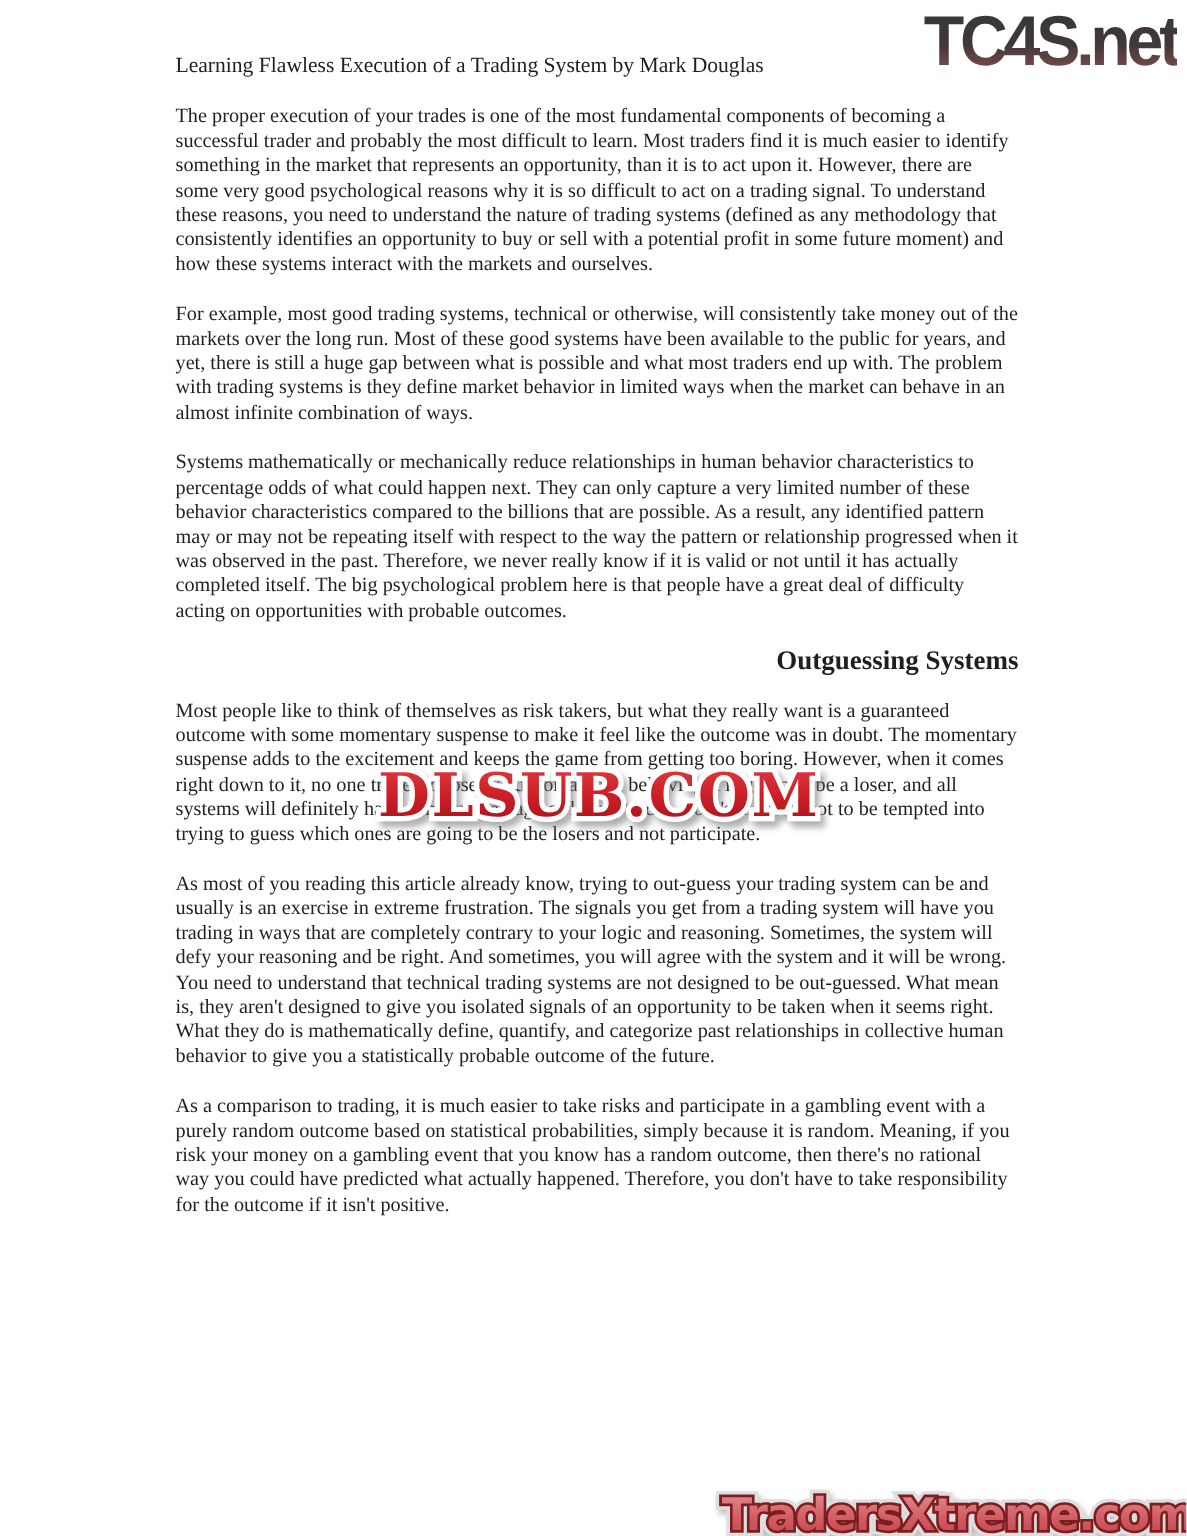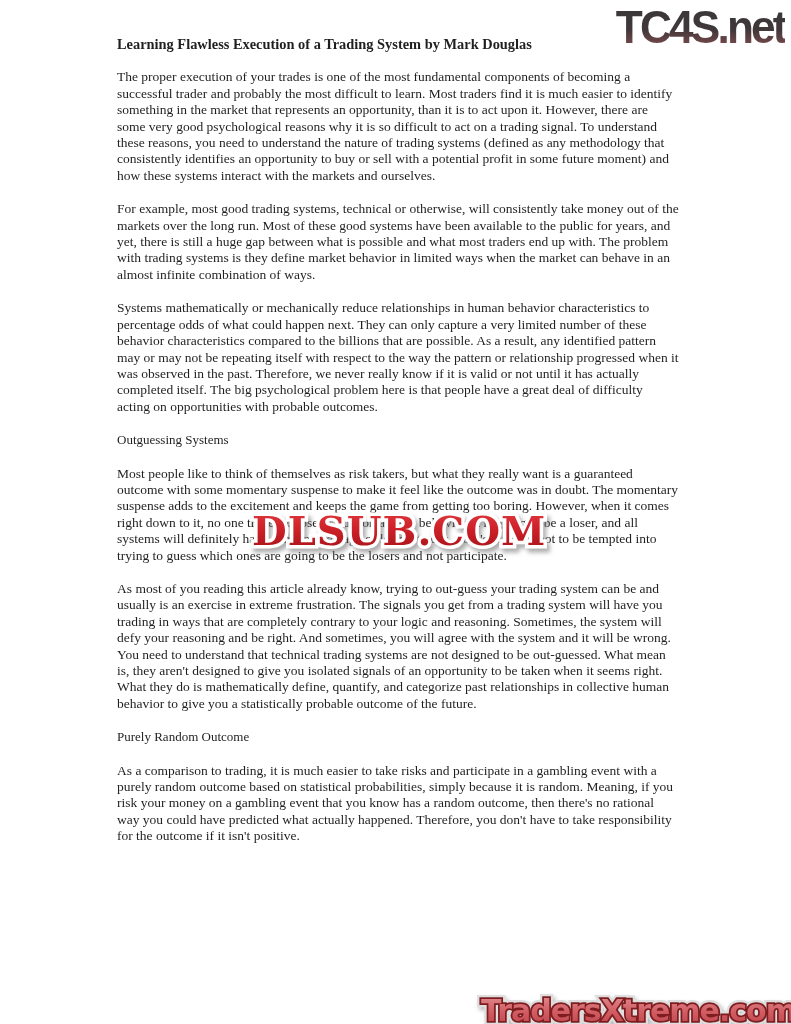--- a/index.html
+++ b/index.html
@@ -46,31 +46,32 @@
     left: 117px;
     top: 36px;
     width: 562px;
     color: #1f1f1f;
     font-size: 13.5px;
     line-height: 16.4px;
     text-align: left;
   }
   .content .title {
     font-size: 14.4px;
-    font-weight: bold;
+    font-weight: normal;
     margin: 0 0 17px 0;
   }
   .content p {
     margin: 0 0 17px 0;
     font-family: Liberation Serif, serif;
   }
   .content h2 {
-    font-size: 13px;
-    font-weight: normal;
+    font-size: 18px;
+    font-weight: bold;
     margin: 0 0 17px 0;
+    text-align: right;
   }
 
   
   .watermark-center {
     position: absolute;
     left: 252px;
     top: 492px;
     height: 50px;
     font-family: "DejaVu Serif", serif;
     font-weight: bold;
@@ -151,21 +152,20 @@
     <p>For example, most good trading systems, technical or otherwise, will consistently take money out of the markets over the long run. Most of these good systems have been available to the public for years, and yet, there is still a huge gap between what is possible and what most traders end up with. The problem with trading systems is they define market behavior in limited ways when the market can behave in an almost infinite combination of ways.</p>
 
     <p>Systems mathematically or mechanically reduce relationships in human behavior characteristics to percentage odds of what could happen next. They can only capture a very limited number of these behavior characteristics compared to the billions that are possible. As a result, any identified pattern may or may not be repeating itself with respect to the way the pattern or relationship progressed when it was observed in the past. Therefore, we never really know if it is valid or not until it has actually completed itself. The big psychological problem here is that people have a great deal of difficulty acting on opportunities with probable outcomes.</p>
 
     <h2>Outguessing Systems</h2>
 
     <p>Most people like to think of themselves as risk takers, but what they really want is a guaranteed outcome with some momentary suspense to make it feel like the outcome was in doubt. The momentary suspense adds to the excitement and keeps the game from getting too boring. However, when it comes right down to it, no one trades to lose or puts on a trade believing it is going to be a loser, and all systems will definitely have some percentage of losing trades. So it's difficult not to be tempted into trying to guess which ones are going to be the losers and not participate.</p>
 
     <p>As most of you reading this article already know, trying to out-guess your trading system can be and usually is an exercise in extreme frustration. The signals you get from a trading system will have you trading in ways that are completely contrary to your logic and reasoning. Sometimes, the system will defy your reasoning and be right. And sometimes, you will agree with the system and it will be wrong. You need to understand that technical trading systems are not designed to be out-guessed. What mean is, they aren't designed to give you isolated signals of an opportunity to be taken when it seems right. What they do is mathematically define, quantify, and categorize past relationships in collective human behavior to give you a statistically probable outcome of the future.</p>
 
-    <h2>Purely Random Outcome</h2>
 
     <p>As a comparison to trading, it is much easier to take risks and participate in a gambling event with a purely random outcome based on statistical probabilities, simply because it is random. Meaning, if you risk your money on a gambling event that you know has a random outcome, then there's no rational way you could have predicted what actually happened. Therefore, you don't have to take responsibility for the outcome if it isn't positive.</p>
   </div>
 
   <div class="watermark-center">
     <span class="wm-layer wm-stroke">DLSUB.COM</span>
     <span class="wm-layer wm-fill">DLSUB.COM</span>
   </div>
 
   <div class="footer-logo">

